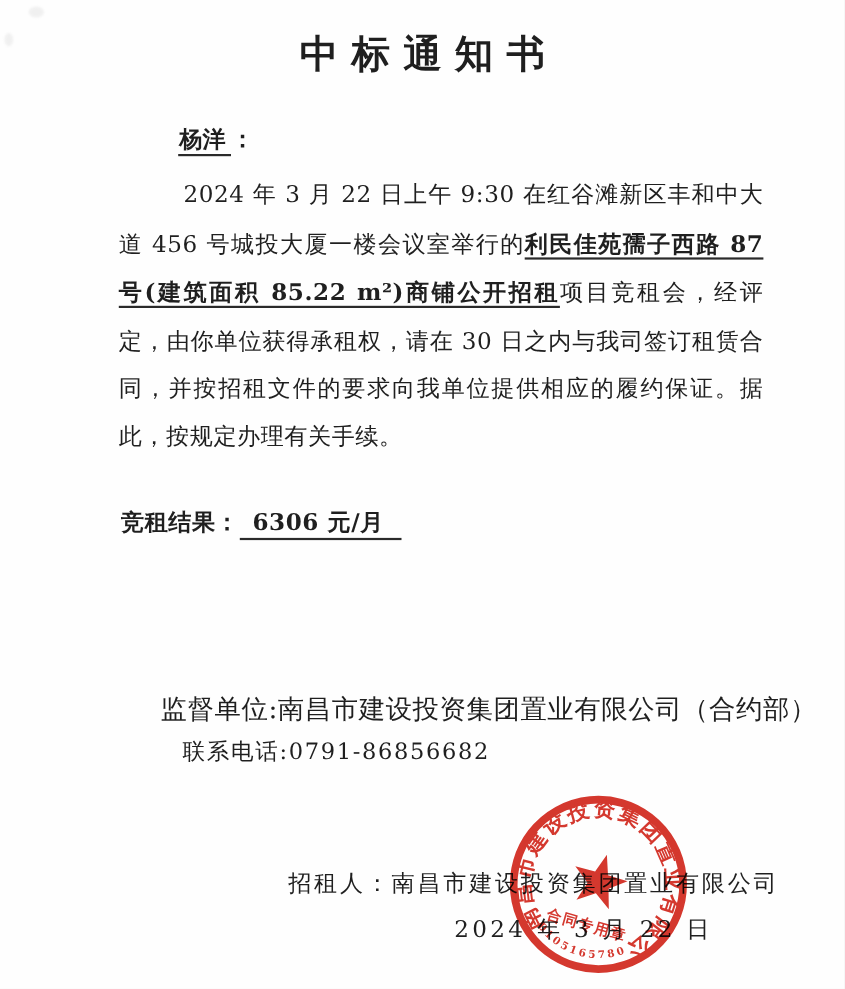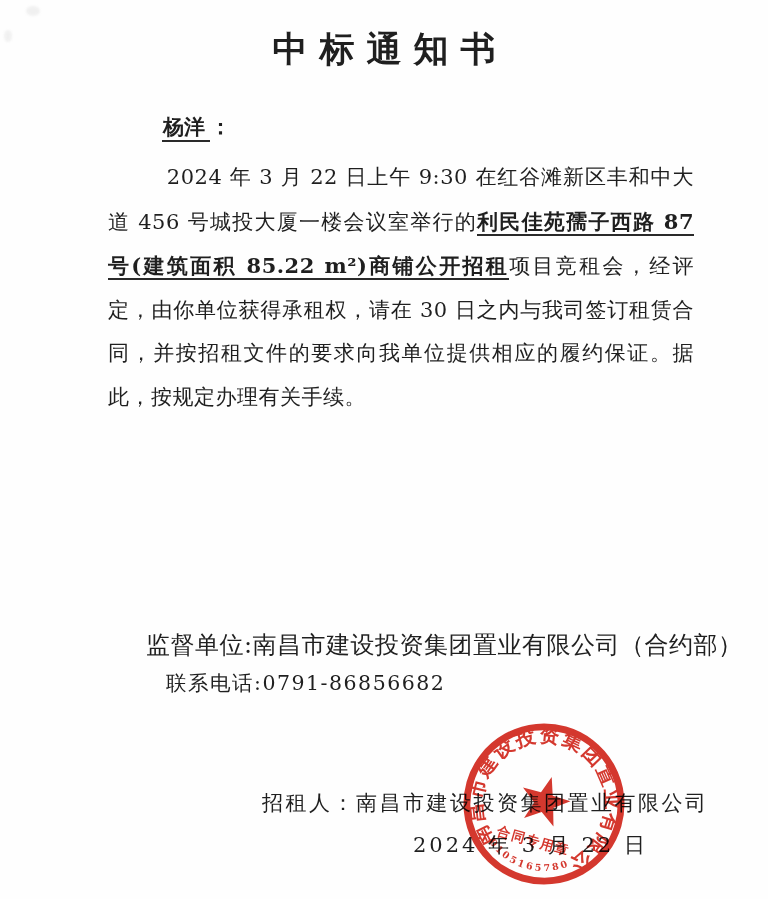--- a/index.html
+++ b/index.html
@@ -52,20 +52,23 @@
   <div class="doc-title">中标通知书</div>
 
   <div class="salutation">
     <span class="name">杨洋</span><span>：</span>
   </div>
 
   <div class="body-para">
     <span>2024 年 3 月 22 日上午 9:30 在红谷滩新区丰和中大道 456 号城投大厦一楼会议室举行的</span><span class="bold-u">利民佳苑孺子西路 87 号(建筑面积 85.22 m²)商铺公开招租</span><span>项目竞租会，经评定，由你单位获得承租权，请在 30 日之内与我司签订租赁合同，并按招租文件的要求向我单位提供相应的履约保证。据此，按规定办理有关手续。</span>
   </div>
 
+  <div class="result-line">
+    <span>竞租结果：</span><span class="value">6306 元/月</span>
+  </div>
 
 
   <div class="supervisor-line">监督单位:南昌市建设投资集团置业有限公司（合约部）</div>
 
   <div class="phone-line">联系电话:0791-86856682</div>
 
   <div class="sig-line">
     <span>招租人：</span><span>南昌市建设投资集团置业有限公司</span>
   </div>
 

